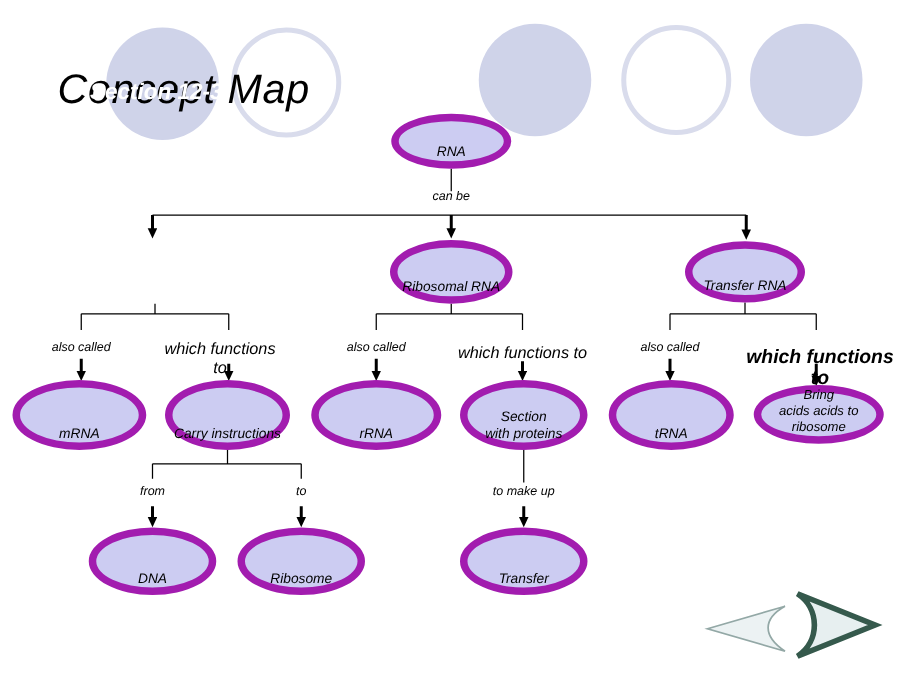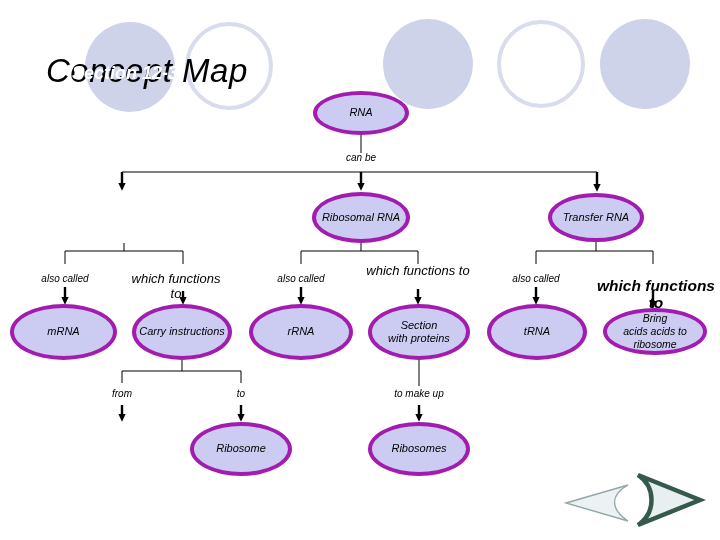--- a/index.html
+++ b/index.html
@@ -24,23 +24,23 @@
   }
   .title-overlay {
     position: absolute; left: 72px; top: 63px; z-index: 4;
     font-size: 18px; font-weight: bold; color: #ffffff; white-space: nowrap;
   }
   
   .connectors { position: absolute; left: 0; top: 0; z-index: 5; }
   
   .node {
     position: absolute; z-index: 6;
-    border: 4px solid #a21caf; border-radius: 50%;
+    border: 6px solid #a21caf; border-radius: 50%;
     background: #ccccf2;
-    display: flex; flex-direction: column; align-items: center; justify-content: center;
+    display: flex; flex-direction: column; align-items: center; justify-content: flex-end;
     text-align: center; font-size: 11px; line-height: 1.2; color: #000000;
     box-sizing: border-box;
   }
   .node .ln { display: block; }
   
   .elabel {
     position: absolute; z-index: 7;
     text-align: center; font-size: 10px; line-height: 1.15; color: #000000;
   }
   .elabel.wft { font-size: 13px; }
@@ -126,37 +126,40 @@
     <span class="ln">with proteins</span>
   </div>
   <div class="node" style="left:487px; top:304px; width:100px; height:56px;">
     <span>tRNA</span>
   </div>
   <div class="node" style="left:603px; top:308px; width:104px; height:47px; font-size:10.5px; line-height:1.25;">
     <span class="ln">Bring</span>
     <span class="ln">acids acids to</span>
     <span class="ln">ribosome</span>
   </div>
+  <div class="node" style="left:71px;  top:422px; width:102px; height:54px;">
+    <span>DNA</span>
+  </div>
   <div class="node" style="left:190px; top:422px; width:102px; height:54px;">
     <span>Ribosome</span>
   </div>
   <div class="node" style="left:368px; top:422px; width:102px; height:54px;">
-    <span>Ribosomes</span>
+    <span>Transfer</span>
   </div>
 
   <div class="elabel" style="left:330px; top:152px; width:62px;">can be</div>
 
   <div class="elabel" style="left:25px;  top:273px; width:80px;">also called</div>
   <div class="elabel wft" style="left:120px; top:272px; width:112px;">
     <span class="ln" style="display:block;">which functions</span>
     <span class="ln" style="display:block;">to</span>
   </div>
 
   <div class="elabel" style="left:261px; top:273px; width:80px;">also called</div>
-  <div class="elabel wft" style="left:355px; top:264px; width:126px;">which functions to</div>
+  <div class="elabel wft" style="left:355px; top:275px; width:126px;">which functions to</div>
 
   <div class="elabel" style="left:496px; top:273px; width:80px;">also called</div>
   <div class="elabel wft-big" style="left:592px; top:277px; width:128px;">
     <span class="ln" style="display:block;">which functions</span>
     <span class="ln" style="display:block;">to</span>
   </div>
 
   <div class="elabel" style="left:92px;  top:388px; width:60px;">from</div>
   <div class="elabel" style="left:221px; top:388px; width:40px;">to</div>
   <div class="elabel" style="left:374px; top:388px; width:90px;">to make up</div>

